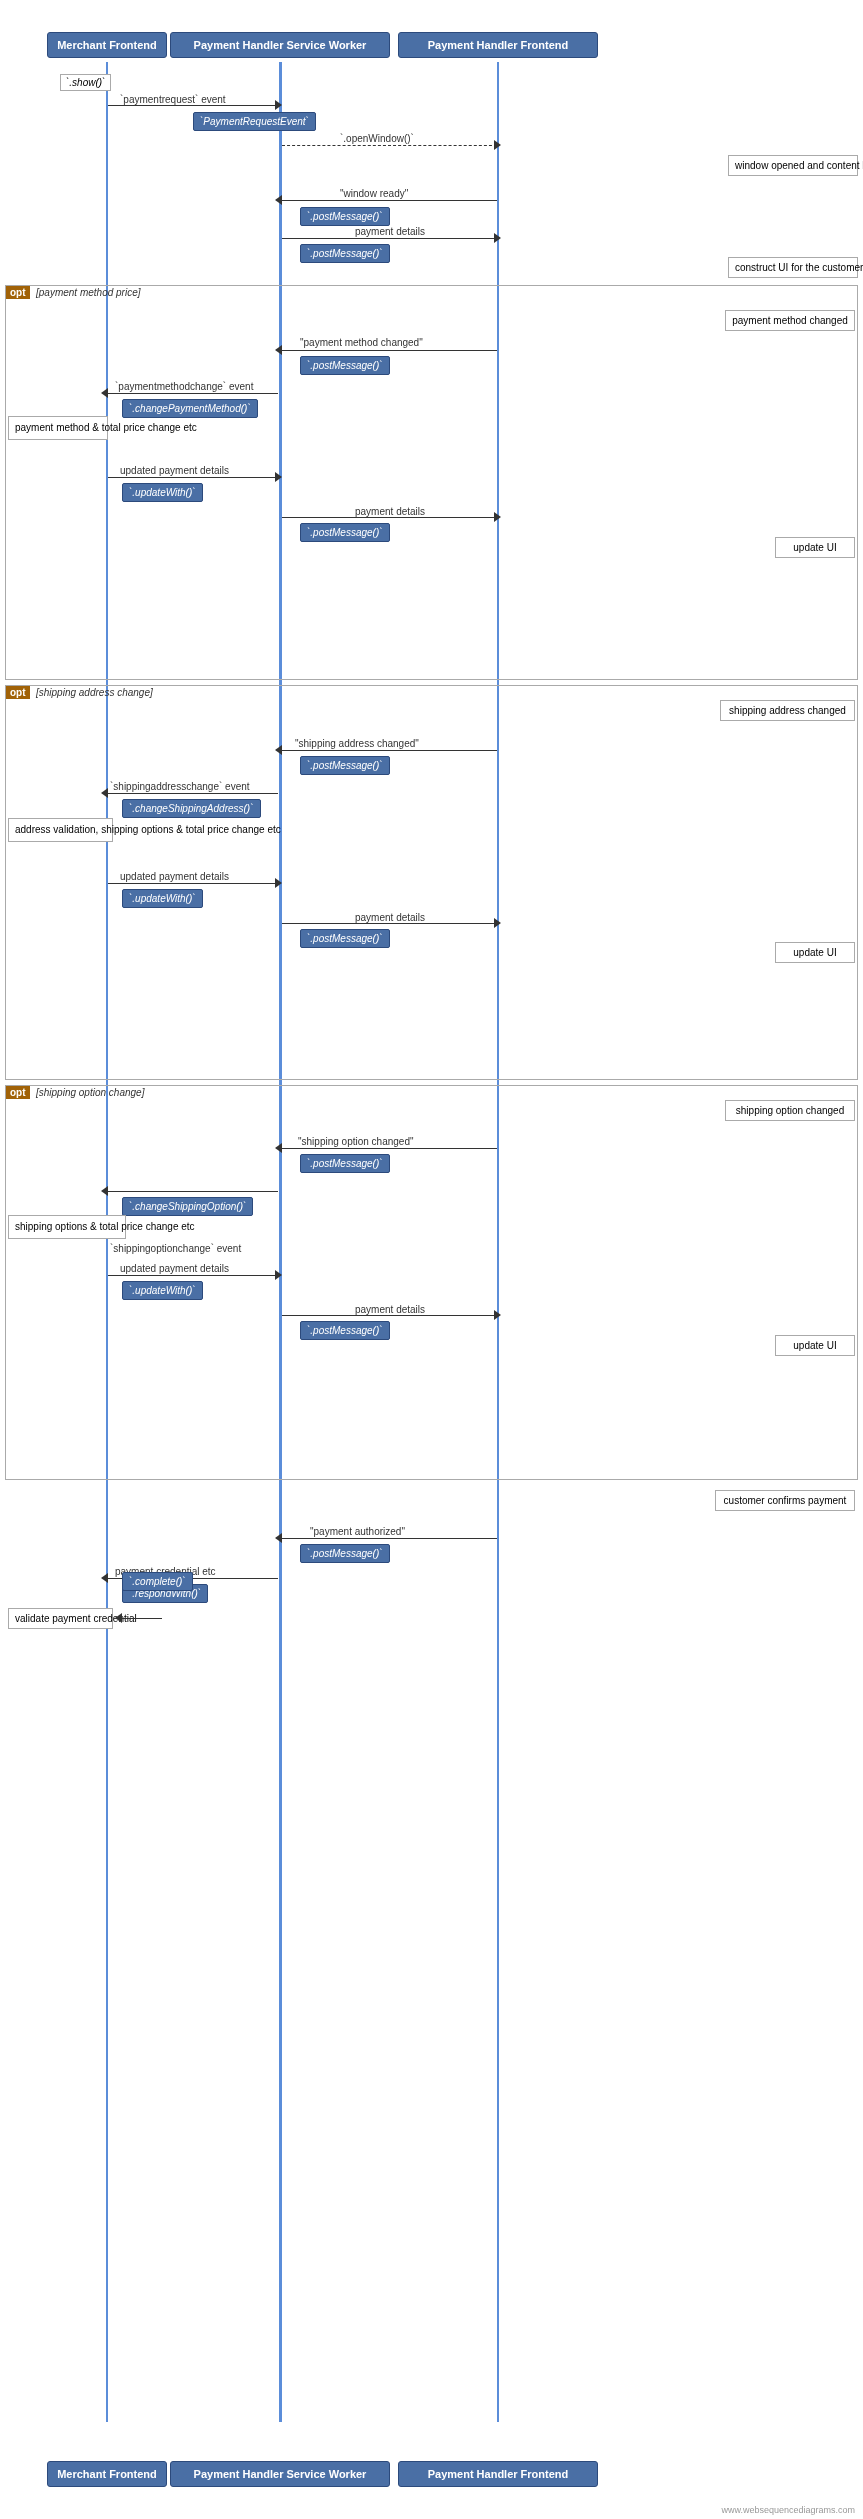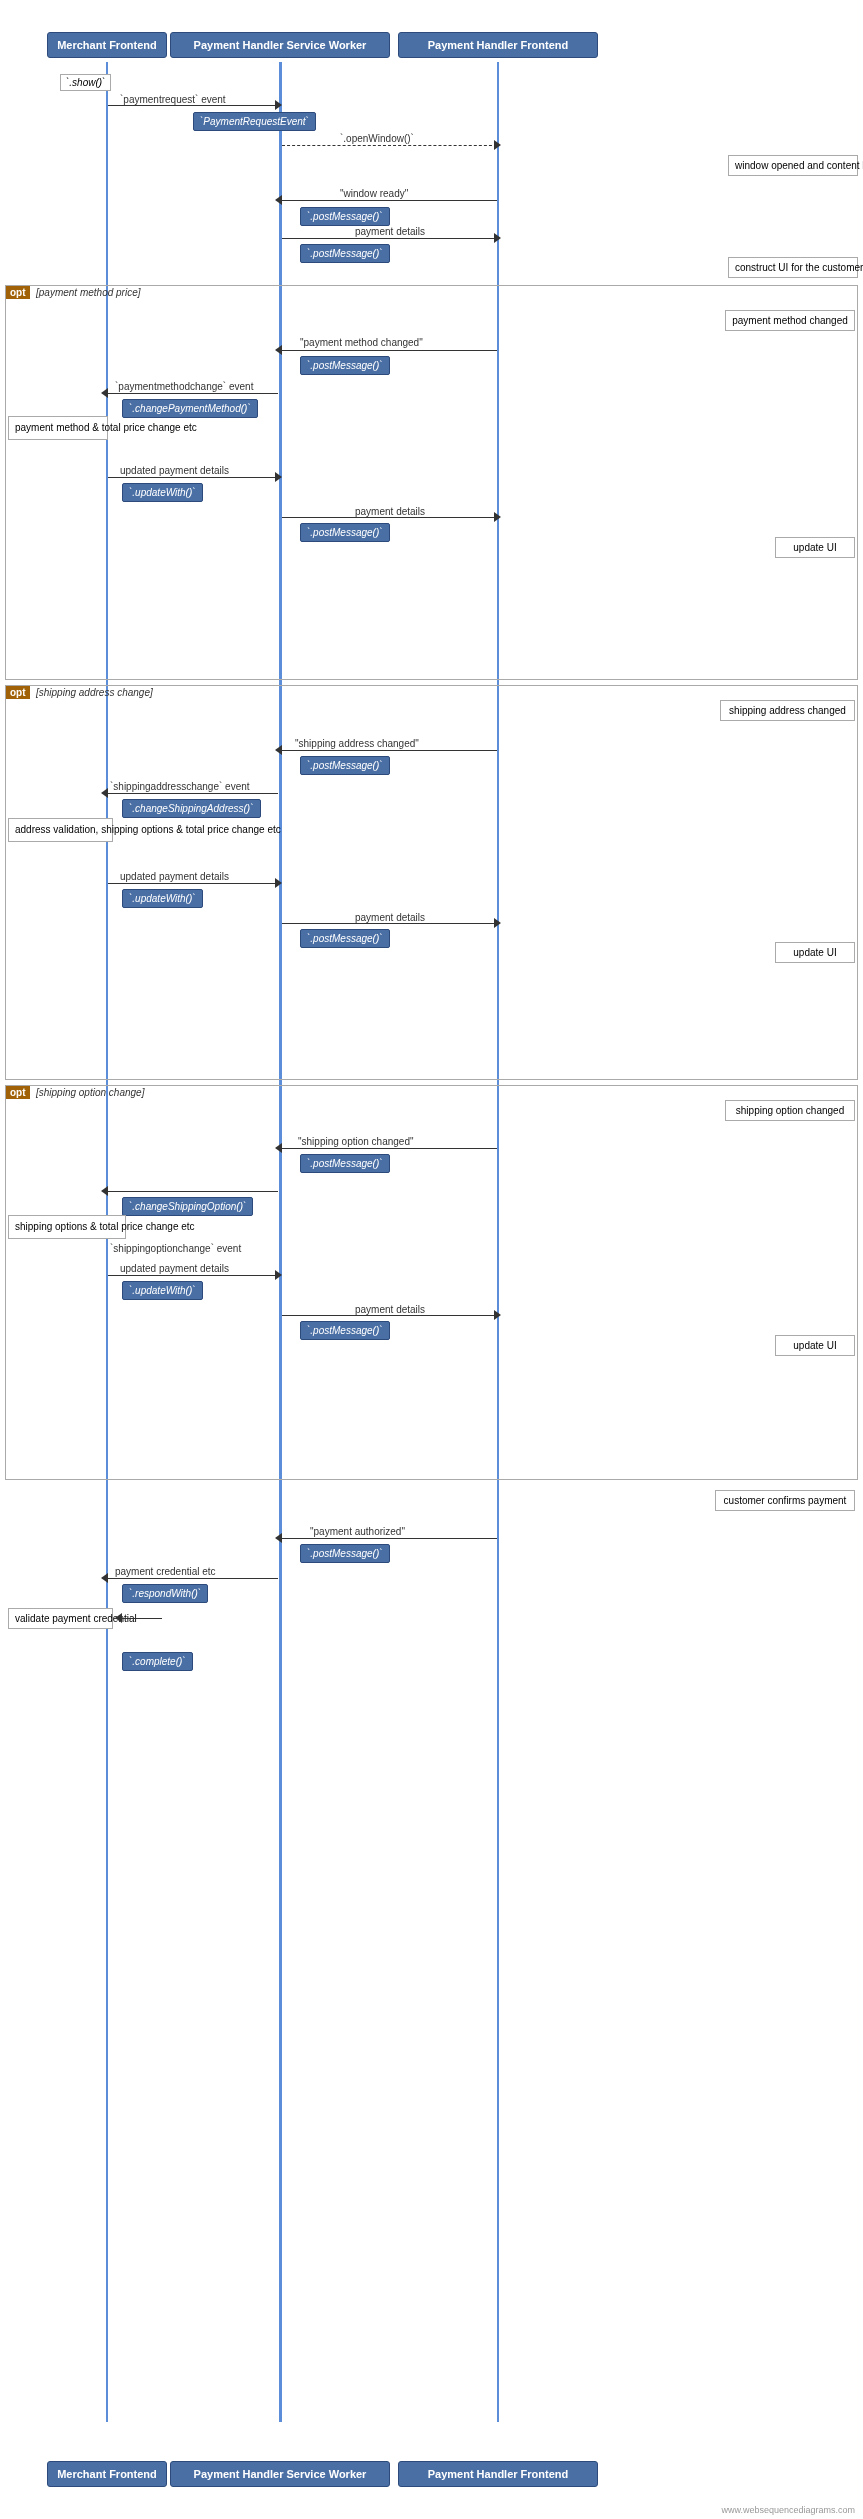--- a/index.html
+++ b/index.html
@@ -402,21 +402,21 @@
     <span>`.respondWith()`</span>
   </div>
 
   <div class="side-note" style="left:8px;top:1608px;width:105px;">
     <span>validate payment credential</span>
   </div>
 
   <div style="position:absolute;top:1618px;left:122px;width:40px;height:1px;background:#333;"></div>
   <div class="arrowhead-left" style="top:1613px;left:115px;"></div>
 
-  <div class="method-box" style="left:122px;top:1652px;">
+  <div class="method-box" style="left:122px;top:1572px;">
     <span>`.complete()`</span>
   </div>
 
   <div class="footer-box" style="left:47px;bottom:32px;width:120px;">
     <span>Merchant Frontend</span>
   </div>
   <div class="footer-box" style="left:170px;bottom:32px;width:220px;">
     <span>Payment Handler Service Worker</span>
   </div>
   <div class="footer-box" style="left:398px;bottom:32px;width:200px;">

